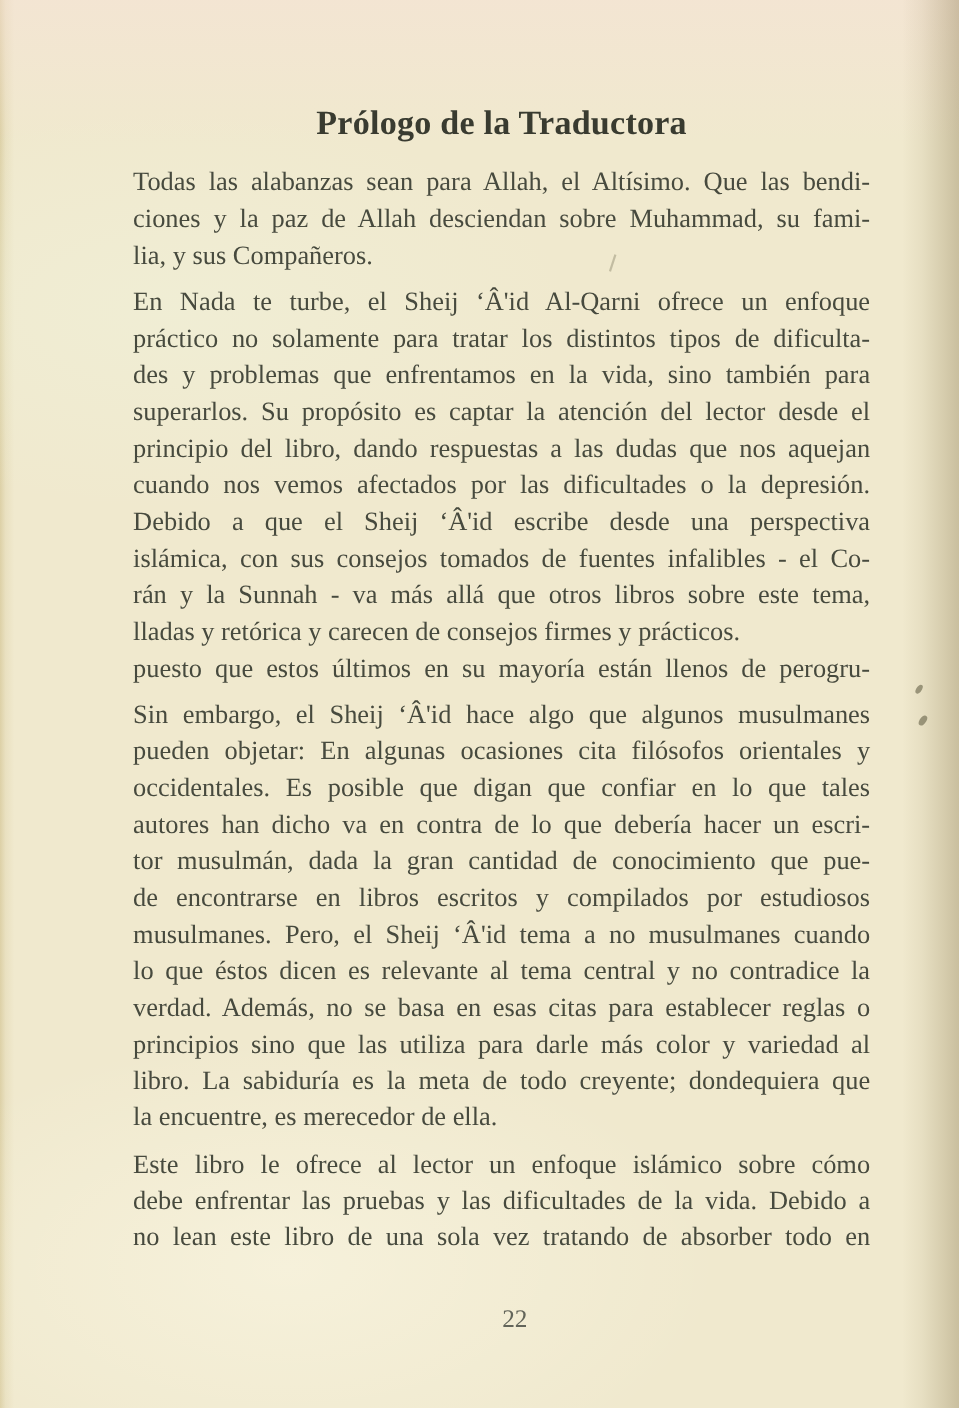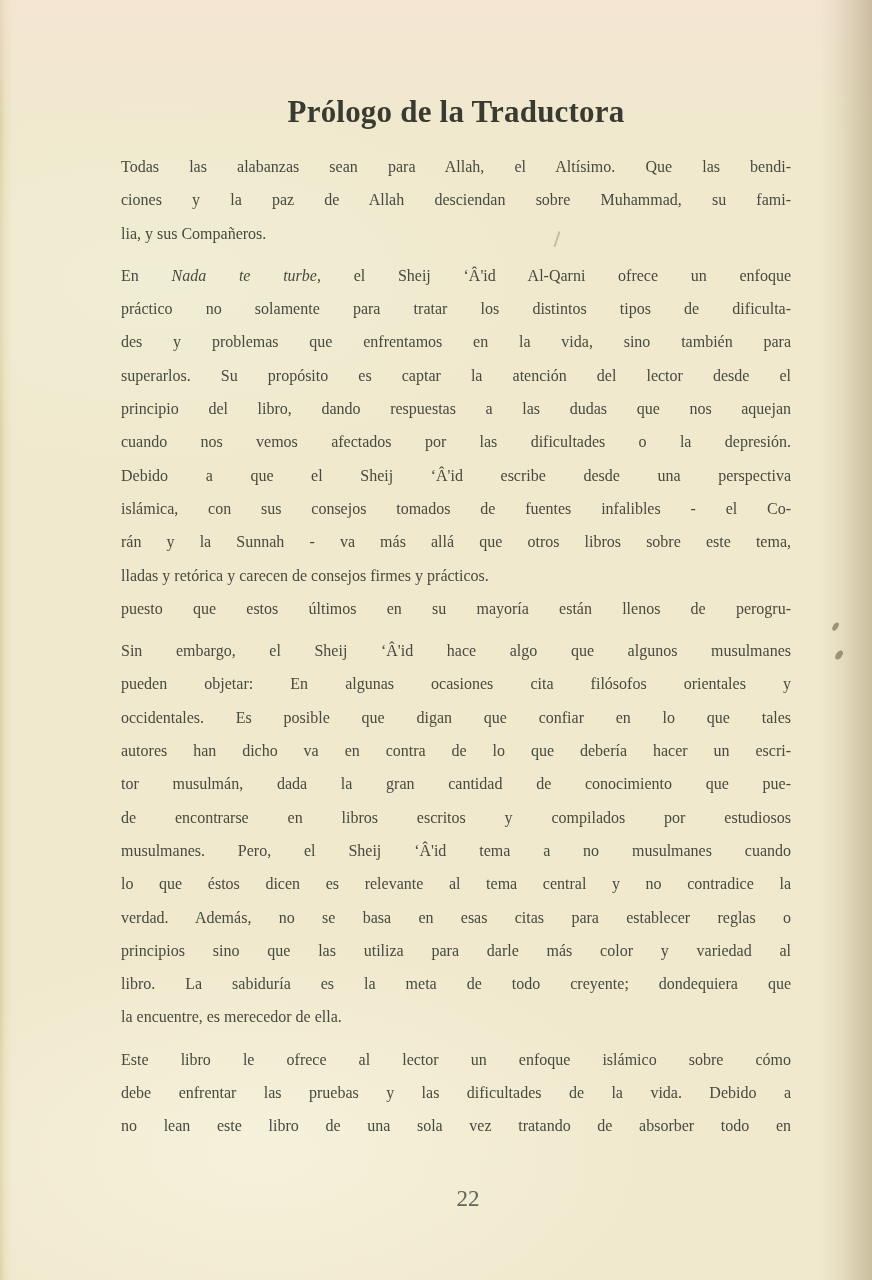--- a/index.html
+++ b/index.html
@@ -46,33 +46,33 @@
   .title {
     margin: 0 0 20px 0;
     text-align: center;
     font-size: 31px;
     font-weight: bold;
     letter-spacing: 0.2px;
     color: #393b30;
   }
   .para {
     margin: 0 0 9px 0;
-    font-size: 16px;
+    font-size: 24px;
     line-height: 33.3px;
   }
   .para:last-child { margin-bottom: 16px; }
   .line {
     text-align: justify;
     text-align-last: justify;
     white-space: normal;
   }
   .line.lastline {
     text-align-last: left;
   }
-  .it { font-style: italic; }
+  .it { }
   .page-number {
     position: absolute;
     left: 0;
     top: 1186px;
     width: 872px;
     text-align: center;
     font-size: 23px;
     color: #63655а;
     color: #63655a;
     padding-left: 32px;

